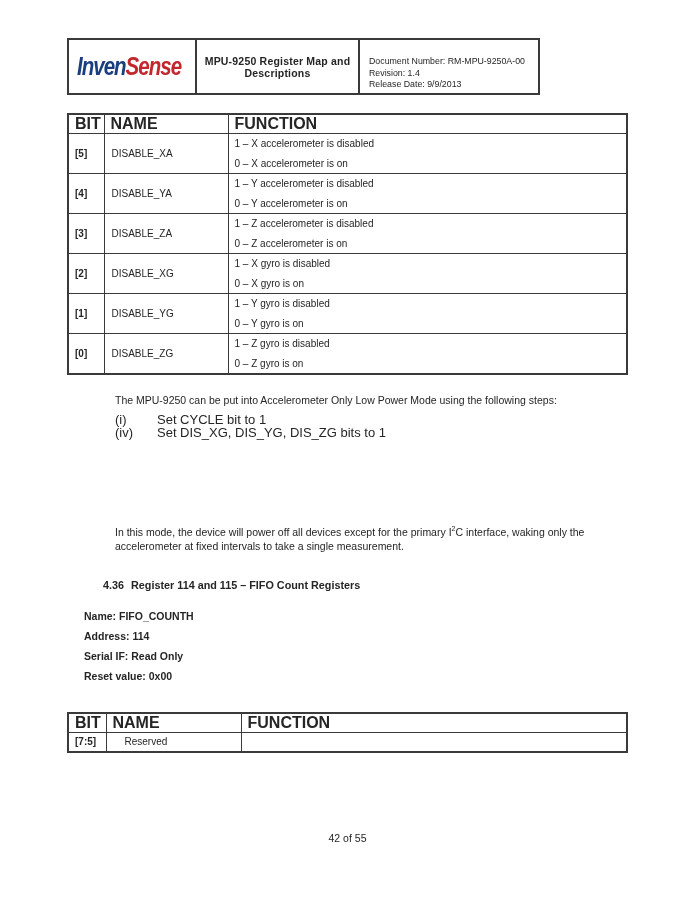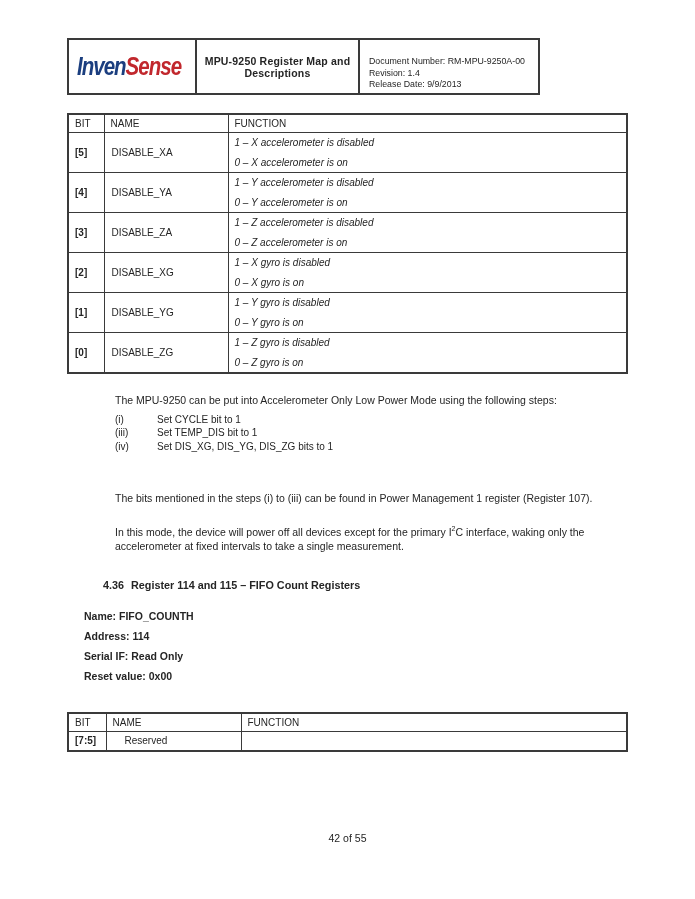--- a/index.html
+++ b/index.html
@@ -34,37 +34,37 @@
   }
 
   
   .regtable {
     position:absolute; border-collapse:collapse; table-layout:fixed;
     font-size:10px; color:#252525; background:#fff;
   }
   .regtable, .regtable th, .regtable td { border:1.5px solid #3a3a3a; }
   .regtable { border-width:2px; }
   .regtable th {
-    text-align:left; font-weight:normal; height:17px; padding:0 0 0 6px;
-    font-size:10px; vertical-align:middle;
+    text-align:left; font-weight:bold; height:17px; padding:0 0 0 6px;
+    font-size:16px; vertical-align:middle;
   }
   .regtable td { padding:0; vertical-align:middle; }
   .t1 { left:67px; top:113px; width:561px; }
   .t1 tbody tr { height:39px; }
   .t2 { left:67px; top:712px; width:561px; }
   .t2 tbody tr { height:19px; }
   td.bit  { padding-left:6px; font-weight:bold; }
   td.nm   { padding-left:7px; }
-  td.fn .fline { line-height:19.5px; padding-left:6px;font-style:italic; }
+  td.fn .fline { line-height:19.5px; padding-left:6px; }
   .t2 td.nm { padding-left:18px;margin-left:42px; }
 
   
   .p { position:absolute; left:115px; font-size:10.5px; line-height:14px; }
   .intro { top:393px; width:520px; }
-  .steps { position:absolute; left:115px; top:413px; font-size:10px; }
+  .steps { position:absolute; left:115px; top:413px; font-size:13px; }
   .step  { line-height:13.4px; white-space:nowrap; }
   .slabel { display:inline-block; width:42px; }
   .para-bits { top:491px; width:513px; text-align:justify; }
   .para-mode { top:525px; width:516px; }
   sup.sq { font-size:7px; position:relative; top:-1px; line-height:0; }
 
   .heading {
     position:absolute; left:103px; top:579px; font-weight:bold; font-size:10.8px;
     white-space:nowrap;
   }
@@ -157,25 +157,23 @@
           <div class="fline">0 – Z gyro is on</div>
         </td>
       </tr>
     </tbody>
   </table>
 
   <div class="p intro">The MPU-9250 can be put into Accelerometer Only Low Power Mode using the following steps:</div>
 
   <div class="steps">
     <div class="step"><span class="slabel">(i)</span><span>Set CYCLE bit to 1</span></div>
-    <div class="step"><span class="slabel">(iii)</span><span>Set TEMP_DIS bit to 1</span></div>
     <div class="step"><span class="slabel">(iv)</span><span>Set DIS_XG, DIS_YG, DIS_ZG bits to 1</span></div>
   </div>
 
-  <div class="p para-bits">The bits mentioned in the steps (i) to (iii) can be found in Power Management 1 register (Register 107).</div>
 
   <div class="p para-mode"><span>In this mode, the device will power off all devices except for the primary I</span><sup class="sq">2</sup><span>C interface, waking only the accelerometer at fixed intervals to take a single measurement.</span></div>
 
   <div class="heading"><span class="hnum">4.36</span><span>Register 114 and 115 – FIFO Count Registers</span></div>
 
   <div class="reginfo">
     <div>Name: FIFO_COUNTH</div>
     <div>Address: 114</div>
     <div>Serial IF: Read Only</div>
     <div>Reset value: 0x00</div>

